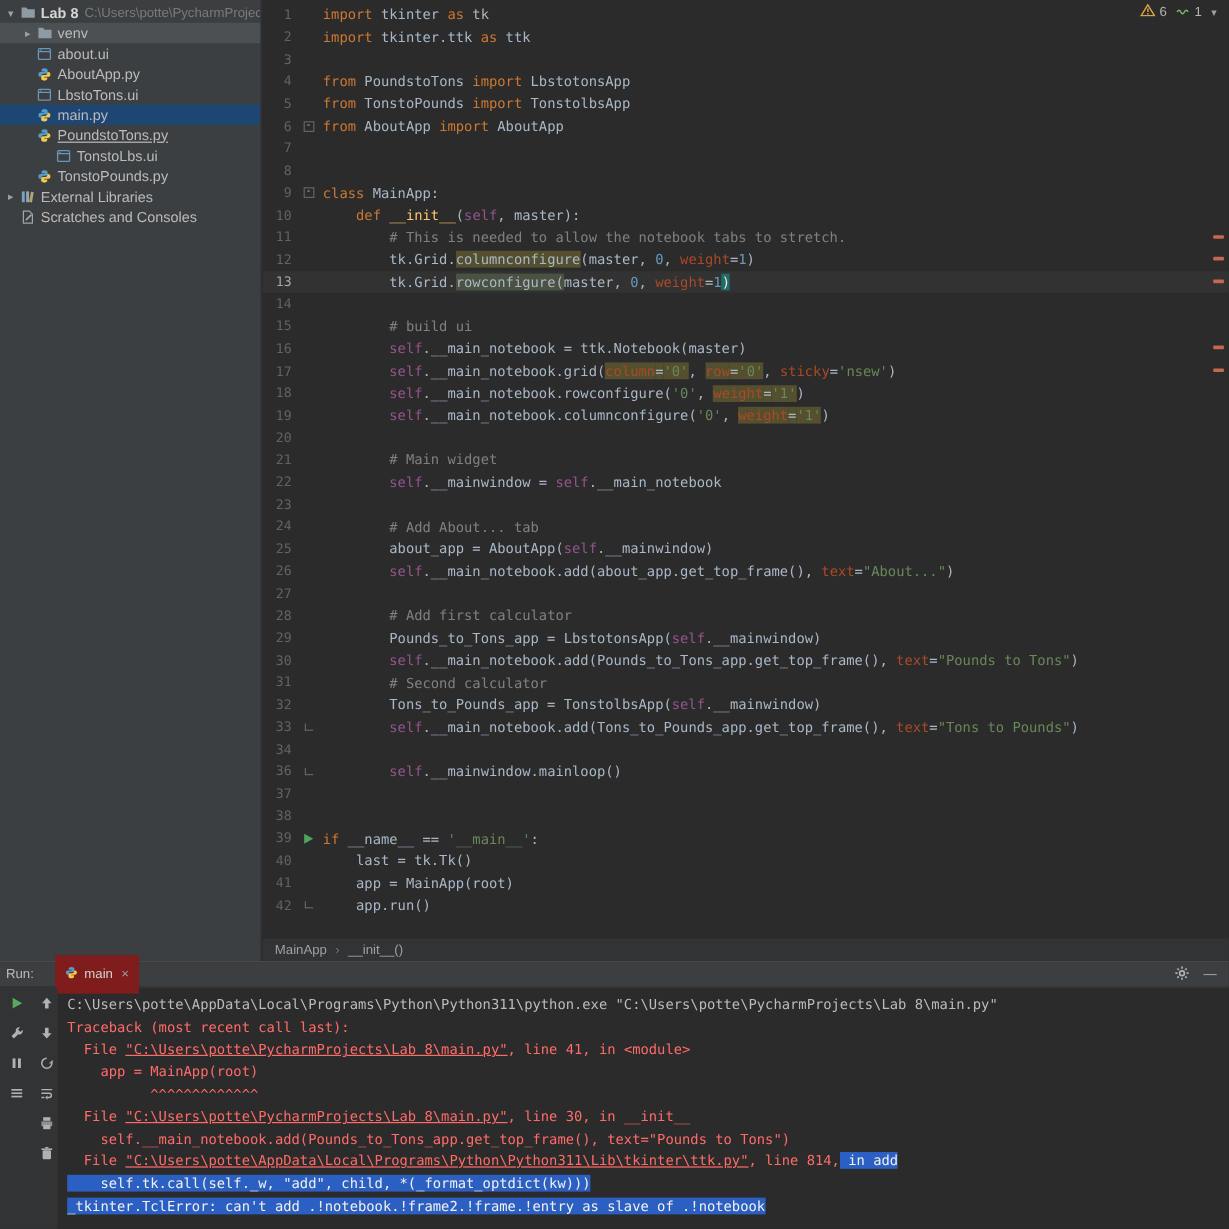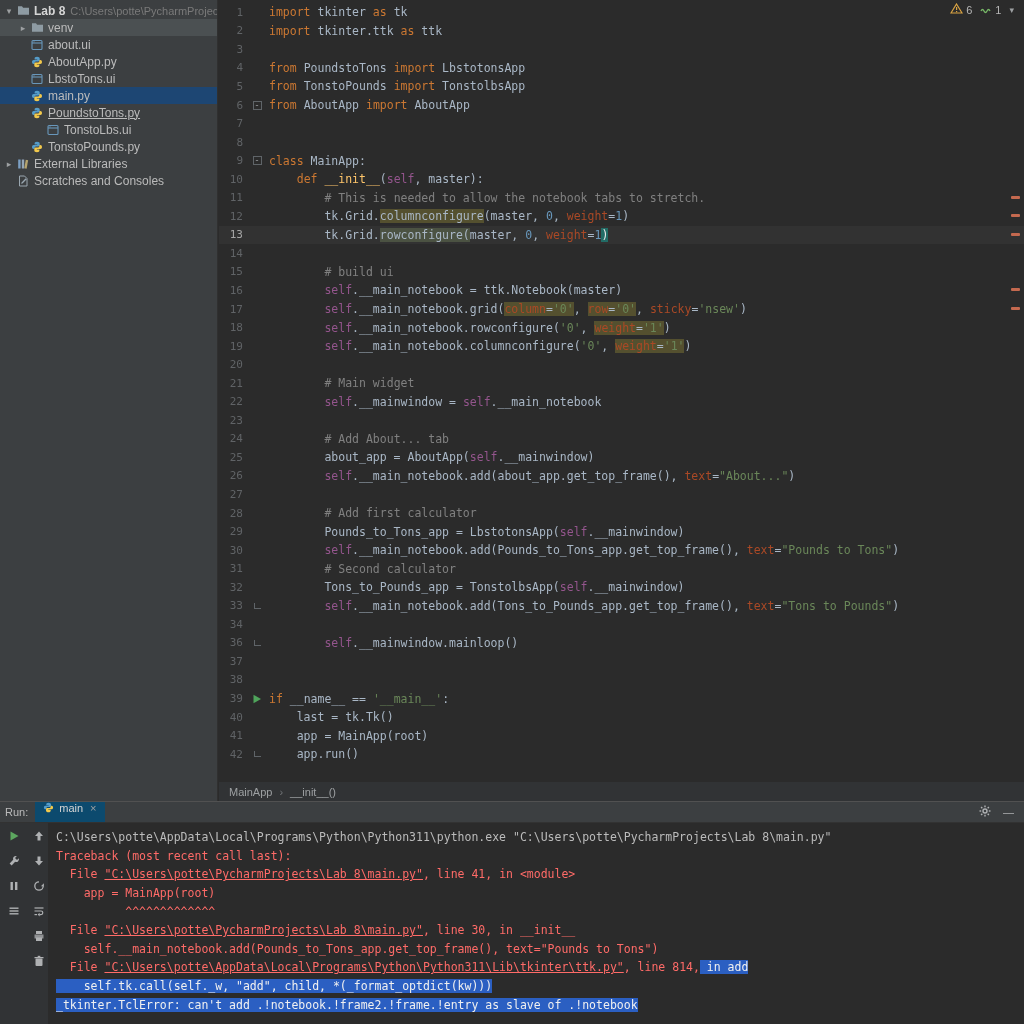--- a/index.html
+++ b/index.html
@@ -35,22 +35,22 @@
   .insp-item{display:flex;align-items:center;gap:3px}
   .insp-chev{color:#9da0a2;font-size:9px}
 
   
   #breadcrumbs{position:absolute;left:219px;top:782px;right:0;height:19px;background:#313335;color:#9da0a2;font-size:11px;display:flex;align-items:center;padding-left:10px;gap:7px}
   #breadcrumbs .sep{color:#707376}
 
   
   #run{position:absolute;left:0;top:801px;right:0;bottom:0;background:#2b2b2b;border-top:1px solid #515151}
   #run-header{height:21px;background:#3c3f41;display:flex;align-items:center;font-size:11px;color:#bbbbbb;border-bottom:1px solid #323232}
-  .run-label{margin:0 7px 0 5px}
-  .run-tab{display:flex;align-items:flex-start;gap:5px;background:#0c4a6e;height:20px;padding:0 8px;color:#d3d3d3}
+  .run-label{margin:0 18px 0 5px}
+  .run-tab{display:flex;align-items:center;gap:5px;background:#7f1d1d;height:32px;padding:0 8px;color:#d3d3d3}
   .run-tab .close{color:#9da0a2;font-size:11px;margin-left:2px}
   .hdr-icons{margin-left:auto;display:flex;gap:12px;margin-right:10px;align-items:center;color:#afb1b3}
   #console-toolbar{position:absolute;left:0;top:21px;width:48px;bottom:0;background:#313335;display:flex;padding:6px 0 0 5px;gap:7px}
   .tcol{display:flex;flex-direction:column;gap:12px;width:18px;align-items:center}
   .tbtn{width:14px;height:13px;display:flex;align-items:center;justify-content:center}
   #console{position:absolute;left:52px;top:21px;right:0;bottom:0;font-family:"DejaVu Sans Mono",monospace;font-size:11.5px;padding:5px 0 0 4px;overflow:hidden}
   .console-line{display:flex;height:18.6px;align-items:center;white-space:pre}
   .out{color:#bbbbbb}.err{color:#ff6b68}.lnk{text-decoration:underline}
   .sel{background:#2b5fc2;color:#f0f0f0}
   .fill{flex:1;background:#2b5fc2}

